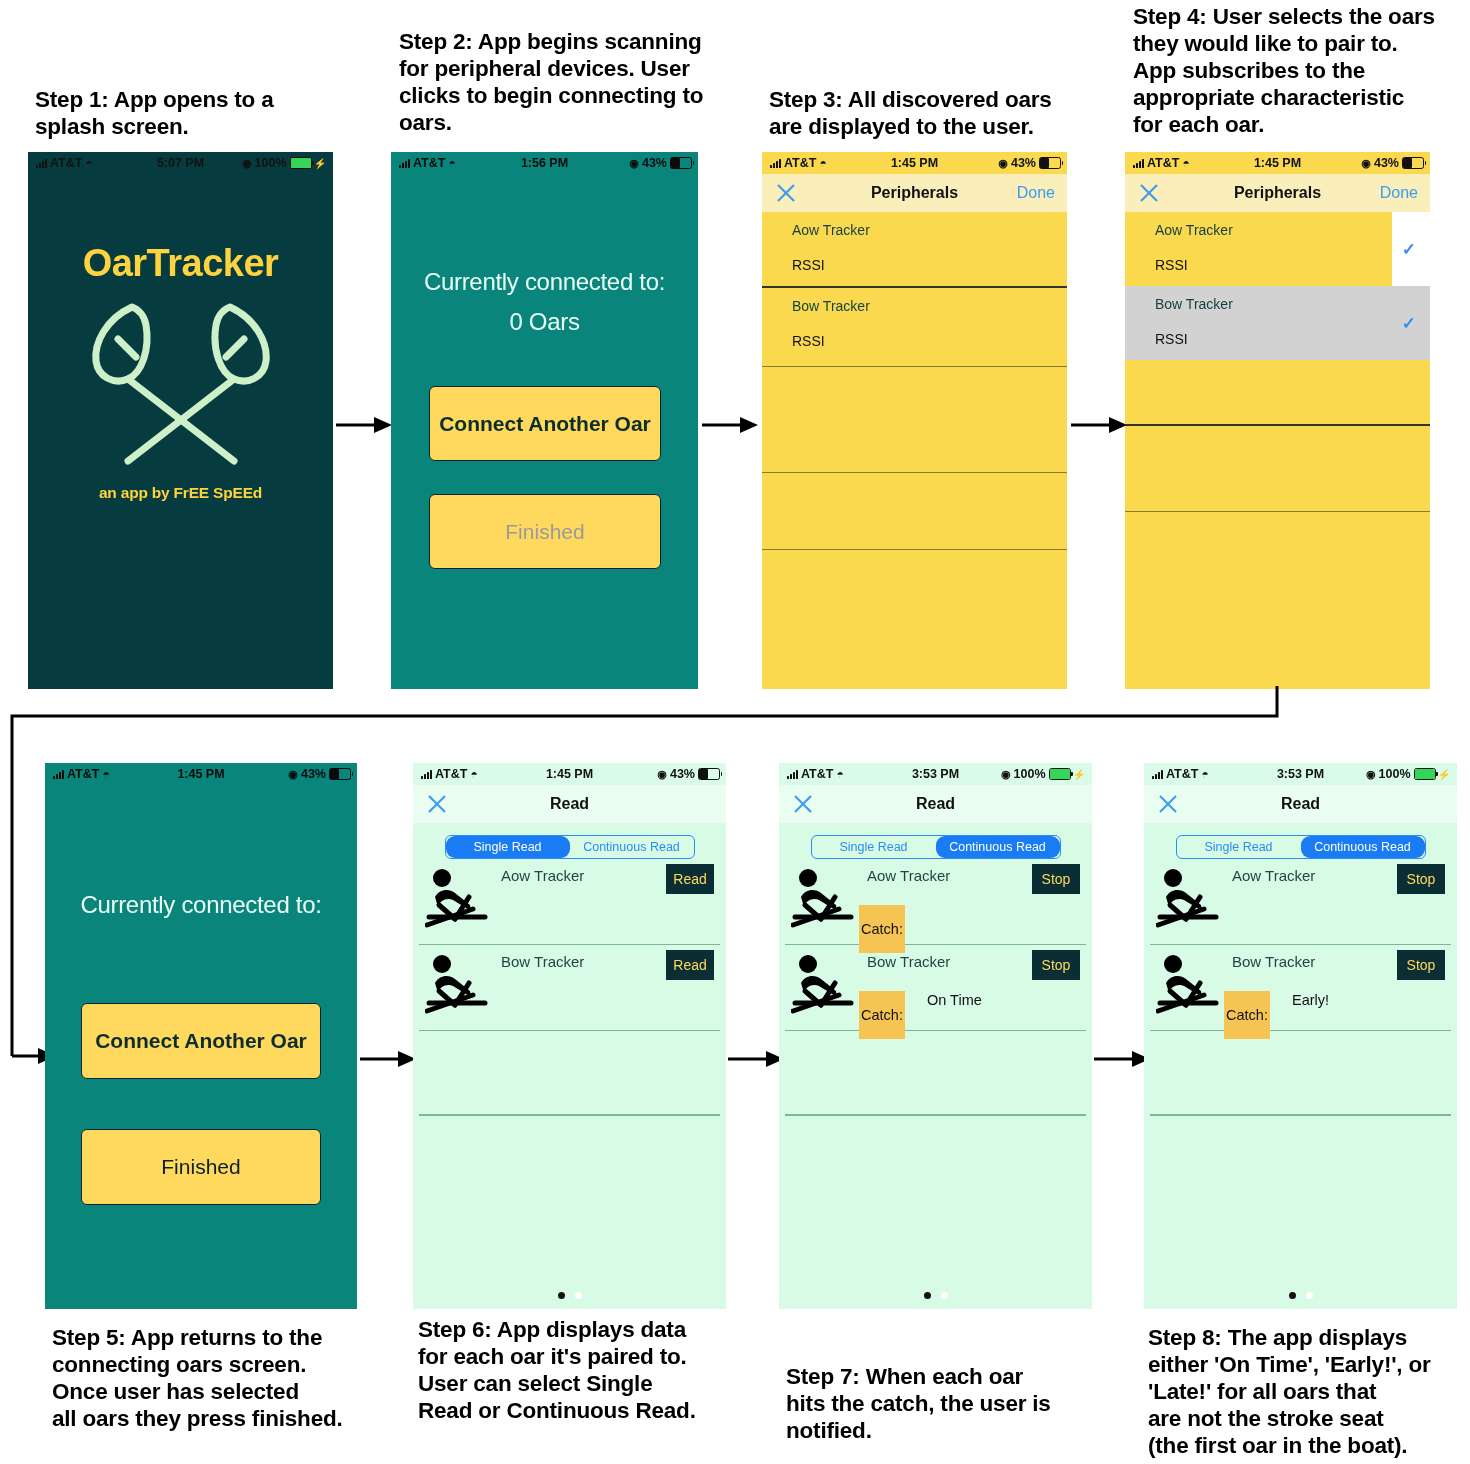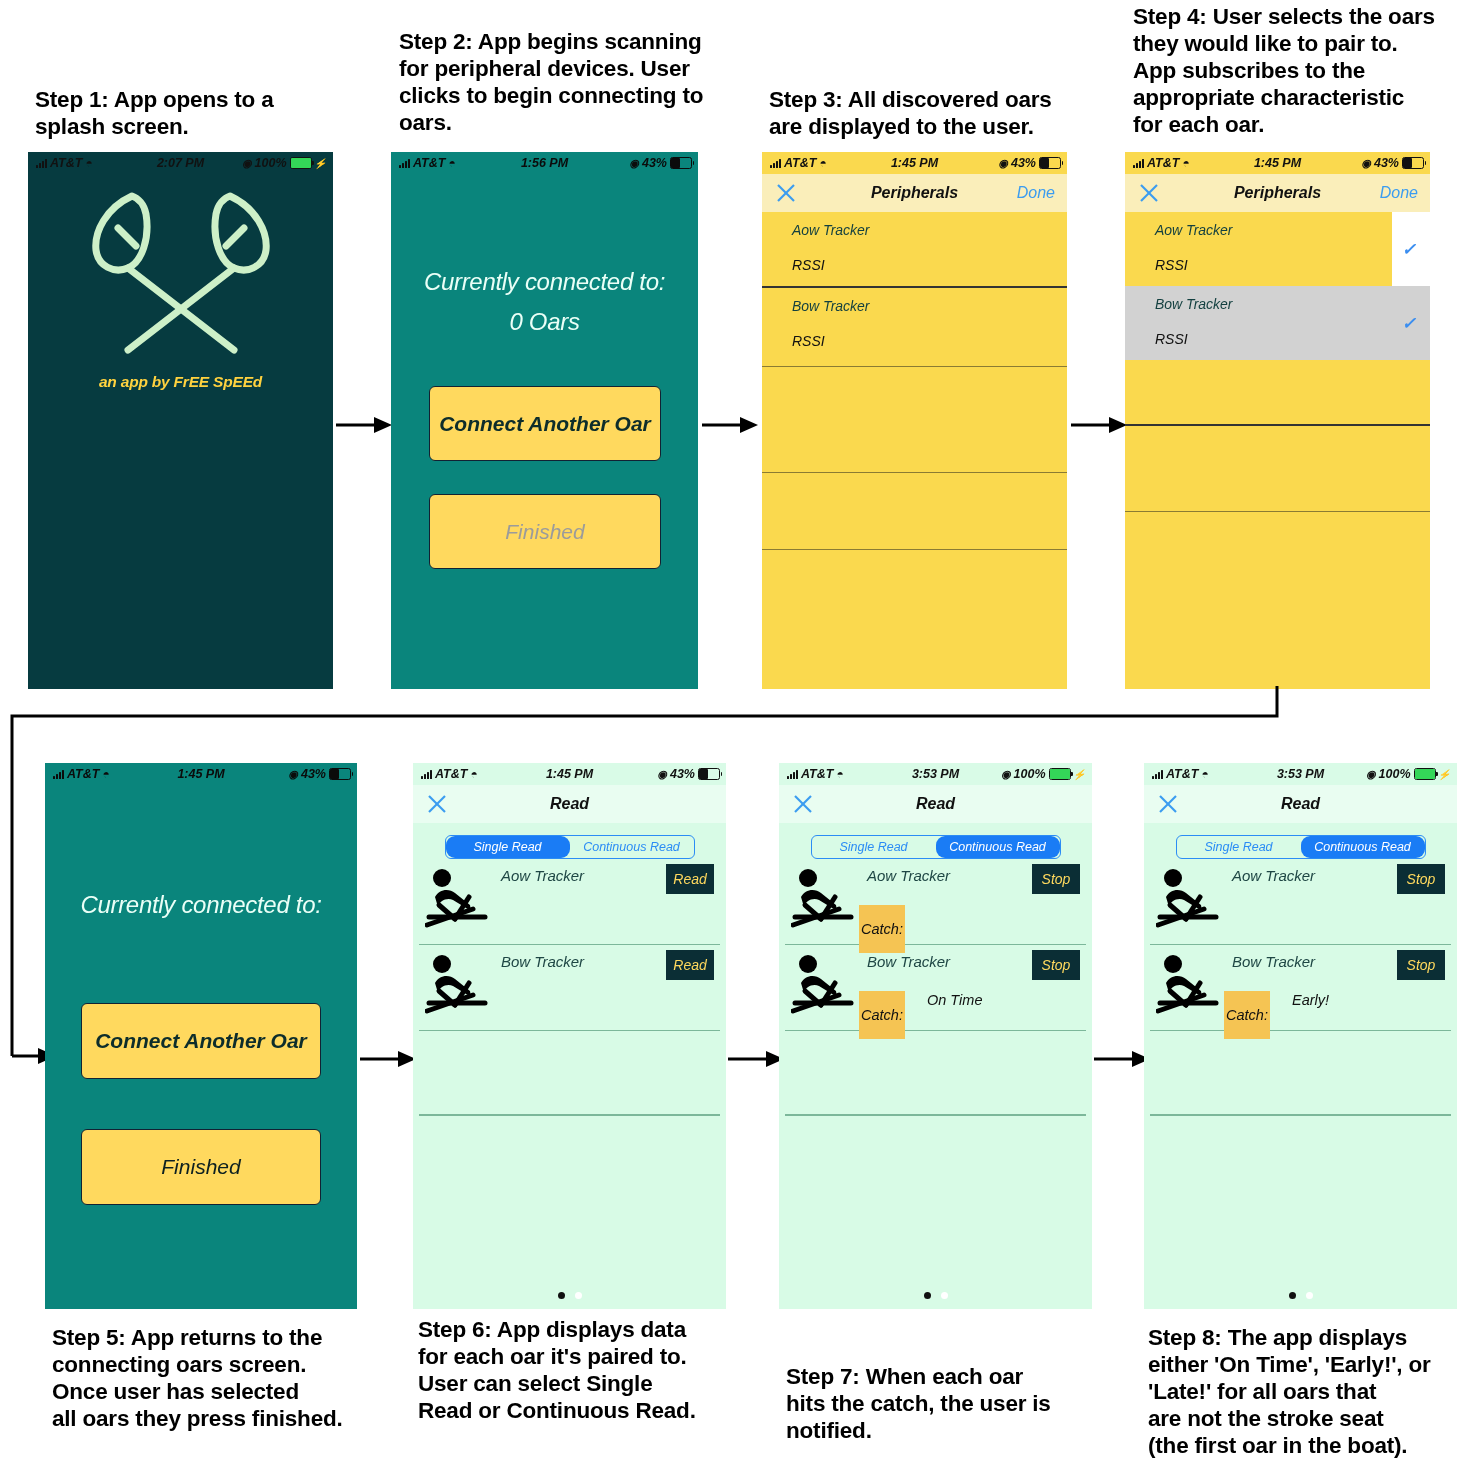--- a/index.html
+++ b/index.html
@@ -22,21 +22,20 @@
     white-space:pre-line;
     letter-spacing:-0.2px;
     font-weight:bold;
   }
 
   
   .phone{
     position:absolute;
     overflow:hidden;
     background:#000000;
-    font-style:italic;
   }
 
   
   .statusbar{
     height:22px;
     display:flex;
     align-items:center;
     position:relative;
     font-size:12.5px;
     font-weight:bold;
@@ -201,30 +200,31 @@
       <span class="sb-left">
         <span class="bars">
             <i></i>
             <i></i>
             <i></i>
             <i></i>
           </span>
         <span>AT&amp;T</span>
         <span class="wifi">◓</span>
       </span>
-      <span class="sb-center">2:07 PM</span>
+      <span class="sb-center">5:07 PM</span>
       <span class="sb-right">
         <span class="loc">◉</span>
         <span>100%</span>
         <span class="batt full">
             <b style="width:100%"></b>
           </span>
         <span class="bolt">⚡</span>
       </span>
     </div>
+    <div class="splash-title">OarTracker</div>
     <svg class="oars-svg" width="230" height="185" viewBox="0 0 230 185">
       <g fill="none" stroke="#cdf0c8" stroke-width="7" stroke-linecap="round" stroke-linejoin="round">
         <path d="M66 12 C40 24 28 48 30 66 C32 82 48 90 62 84 C76 78 84 54 80 30 C78 20 72 14 66 12 Z"></path>
         <path d="M52 44 L70 62"></path>
         <path d="M62 84 L168 166"></path>
         <path d="M164 12 C190 24 202 48 200 66 C198 82 182 90 168 84 C154 78 146 54 150 30 C152 20 158 14 164 12 Z"></path>
         <path d="M178 44 L160 62"></path>
         <path d="M168 84 L62 166"></path>
       </g>
     </svg>

